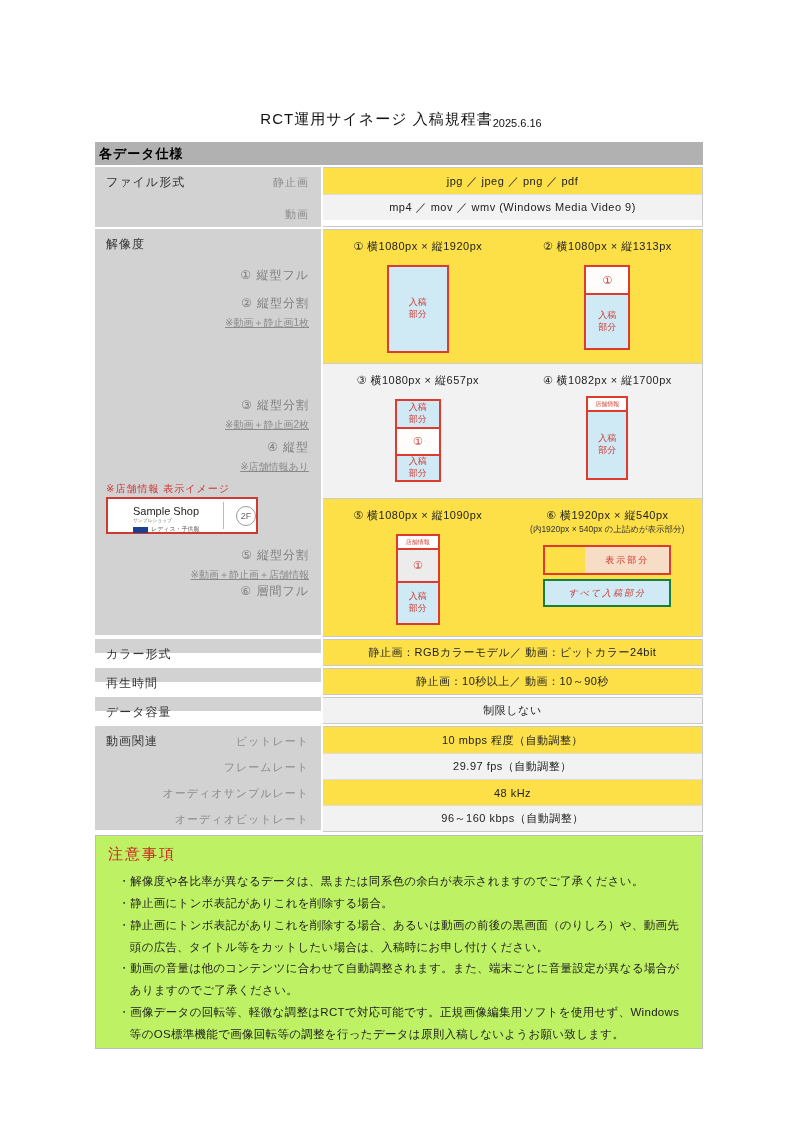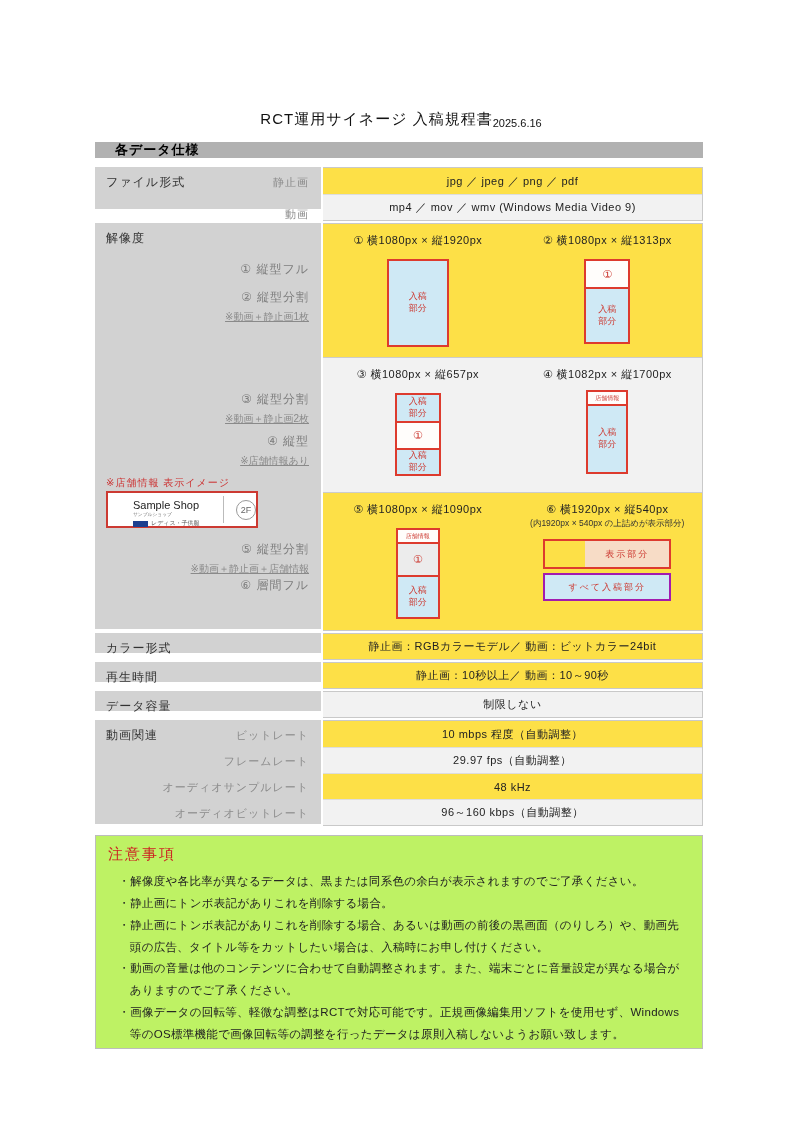--- a/index.html
+++ b/index.html
@@ -7,38 +7,38 @@
     font-family:"Liberation Sans","DejaVu Sans",sans-serif; color:#222; }
   .page { position:relative; width:794px; height:1123px; background:#fff; overflow:hidden; }
 
   
   .doc-header { position:absolute; left:105px; top:110px; width:592px; display:flex;
     justify-content:center; align-items:flex-end; }
   .doc-title { font-size:15px; letter-spacing:1px; color:#111; }
   .doc-date  { font-size:11px; color:#111; }
 
   
-  .section-header { position:absolute; left:95px; top:142px; width:608px; height:16px;
-    background:#b1b1b1; display:flex; align-items:center; padding-left:20px; }
+  .section-header { position:absolute; left:95px; top:142px; width:608px; height:23px;
+    background:#b1b1b1; display:flex; align-items:center; padding-left:4px; }
   .section-header span { font-size:13px; font-weight:bold; color:#000; letter-spacing:1px; }
 
   
   .spec-table { position:absolute; left:95px; top:167px; width:608px; }
   .sec { display:flex; margin-top:2px; }
   .sec:first-child { margin-top:0; }
   .left-col { width:226px; background:#d2d2d2; position:relative; flex:none; }
   .right-col { flex:1; margin-left:2px; border:1px solid #c9c9c9; border-left:none; }
   .main-label { position:absolute; left:11px; top:7px; font-size:12px; color:#333; letter-spacing:1px; }
   .sub-label { position:absolute; right:12px; font-size:11px; color:#8a8a8a; letter-spacing:1px; }
   .val-row { display:flex; align-items:center; justify-content:center; font-size:11px; color:#222;
     letter-spacing:0.5px; }
   .bg-w { background:#fde047; } .bg-g { background:#f2f2f2; }
 
   
-  .sec-file .left-col { height:42px; }
+  .sec-file .left-col { height:60px; }
   .sec-file .val-row { height:26px; }
   .sec-file .val-row + .val-row { border-top:1px solid #ddd; height:26px; }
 
   
   .sec-res .left-col { height:406px; }
   .res-type { position:absolute; right:12px; text-align:right; }
   .type-title { font-size:12px; color:#7d7d7d; letter-spacing:1px; }
   .type-note { font-size:10px; color:#8a8a8a; text-decoration:underline; }
   .t0 { top:36px; } .t1 { top:64px; } .t2 { top:166px; } .t3 { top:208px; }
   .t4 { top:316px; } .t5 { top:352px; }
@@ -70,25 +70,25 @@
   .seg-grey { background:#ececec; } .seg-peach { background:#f7dcc6; }
   .lbl-wrap { width:2.2em; text-align:center; font-size:9px; line-height:1.3; word-break:break-all; }
   .lbl-one { font-size:11px; }
   .lbl-tiny { font-size:6px; white-space:nowrap; }
   .diag-1 { width:62px; } .diag-1 .s1 { height:84px; }
   .diag-2 { width:46px; } .diag-2 .s1 { height:26px; } .diag-2 .s2 { height:55px; }
   .diag-3 { width:46px; } .diag-3 .s1 { height:26px; } .diag-3 .s2 { height:27px; } .diag-3 .s3 { height:26px; }
   .diag-4 { width:42px; margin-top:8px; } .diag-4 .s1 { height:12px; } .diag-4 .s2 { height:68px; }
   .diag-5 { width:44px; } .diag-5 .s1 { height:12px; } .diag-5 .s2 { height:33px; } .diag-5 .s3 { height:42px; }
   .diag-6a { width:128px; margin-top:9px; } .diag-6a .s1 { height:26px;margin-left:40px; }
-  .diag-6b { width:128px; margin-top:4px; border:2px solid #a21caf; } .diag-6b .s1 { height:24px; }
+  .diag-6b { width:128px; margin-top:4px; border:2px solid #15803d;font-style:italic; } .diag-6b .s1 { height:24px; }
   .lbl-wide { font-size:9px; letter-spacing:2px; white-space:nowrap; }
 
   
-  .sec-simple .left-col { height:20px; }
+  .sec-simple .left-col { height:14px; }
   .sec-simple .val-row { height:25px; }
 
   
   .sec-video .left-col { height:104px; }
   .sec-video .val-row { height:26px; }
   .sec-video .val-row + .val-row { border-top:1px solid #ddd; }
   .sub-f0 { top:8px; } .sub-f1 { top:40px; }
   .vr0 { top:8px; } .vr1 { top:34px; } .vr2 { top:60px; } .vr3 { top:86px; }
 
   

